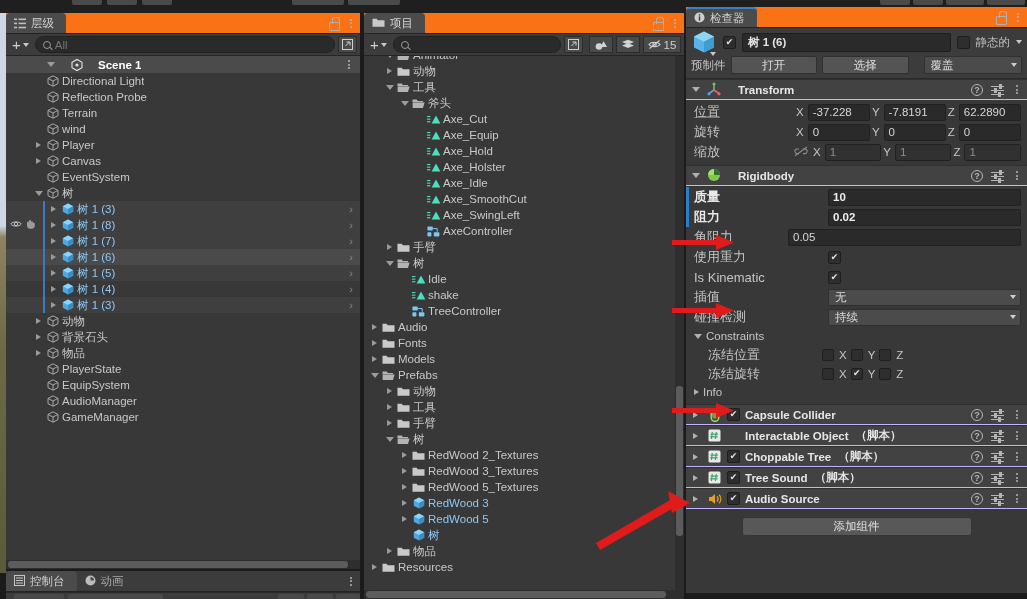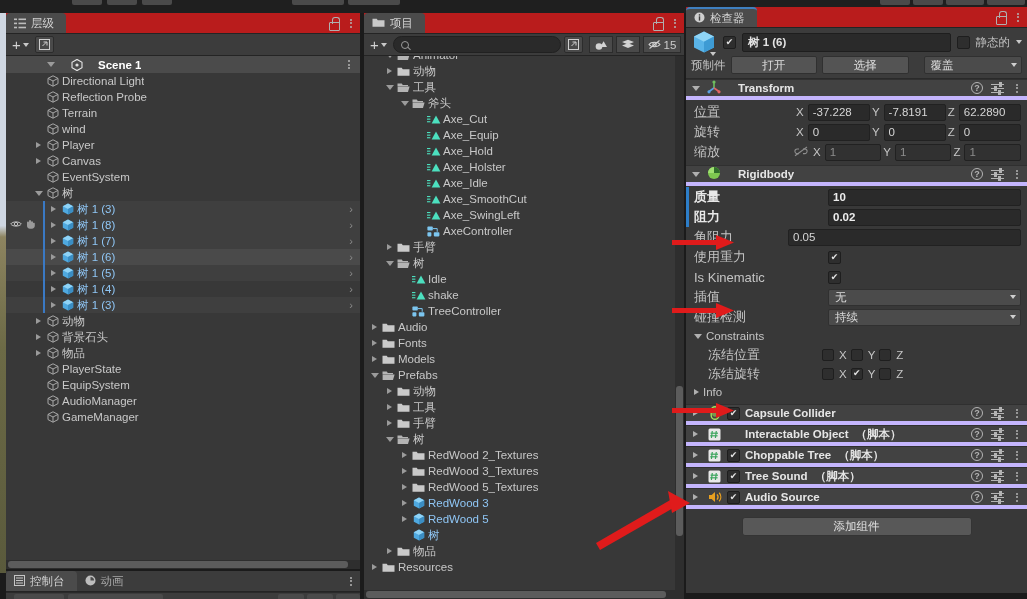--- a/index.html
+++ b/index.html
@@ -9,21 +9,21 @@
     font-family: "Liberation Sans", "DejaVu Sans", sans-serif;
     font-size: 11.5px;
     color: #c4c4c4;
     overflow: hidden;
   }
   #root { position: relative; width: 1027px; height: 599px; }
 
   
   .panel { position: absolute; background: #383838; }
   .tabstrip {
-    height: 21px; background: #b91c1c;
+    height: 21px; background: #f97316;
     display: flex; align-items: flex-end;
     border-bottom: 1px solid #242424;
     position: relative;
   }
   .tab {
     height: 20px; display: flex; align-items: center; gap: 5px;
     padding: 0 12px 0 8px;
     background: #4b4b4b; color: #d2d2d2;
     border-top-left-radius: 4px; border-top-right-radius: 4px;
     font-size: 11.5px;
@@ -157,21 +157,21 @@
   }
   .btn {
     height: 18px; background: #545454; border: 1px solid #303030; border-radius: 2px;
     display: flex; align-items: center; justify-content: center;
     color: #e0e0e0; font-size: 11.5px;
   }
 
   
   .comp-head {
     height: 21px; background: #424242; border-top: 1px solid #303030;
-    border-bottom: 4px solid #c4b5fd;
+    border-bottom: 1px solid #c4b5fd;
     display: flex; align-items: center; gap: 5px; padding: 0 17px 0 3px;
     position: relative;
   }
   .comp-title { font-weight: bold; color: #e6e6e6; font-size: 11.5px; }
   .comp-right {
     position: absolute; right: 5px; display: flex; align-items: center; gap: 8px;
   }
   .help-ico {
     width: 12px; height: 12px; border-radius: 50%; border: 1.3px solid #b4b4b4;
     color: #b4b4b4; font-size: 9px; line-height: 10px; text-align: center;
@@ -280,20 +280,24 @@
             <i></i>
             <i></i>
           </span>
       </div>
     </div>
 
     <div class="toolrow">
       <div class="plusbtn">
         <span class="plus-glyph">+</span>
         <span class="caret-dn"></span>
+      </div>
+      <div class="searchbox">
+        <span class="mag"></span>
+        <input value="" placeholder="All" style="">
       </div>
       <div class="sqbtn">
         <svg width="11" height="11" viewBox="0 0 11 11">
             <g fill="none" stroke="#cfcfcf" stroke-width="1">
           <rect x="0.5" y="0.5" width="10" height="10"></rect>
               <path d="M3.5 7 L7.5 3"></path>
               <path d="M4.5 3 h3.5 v3.5"></path>
             </g>
           </svg>
       </div>

